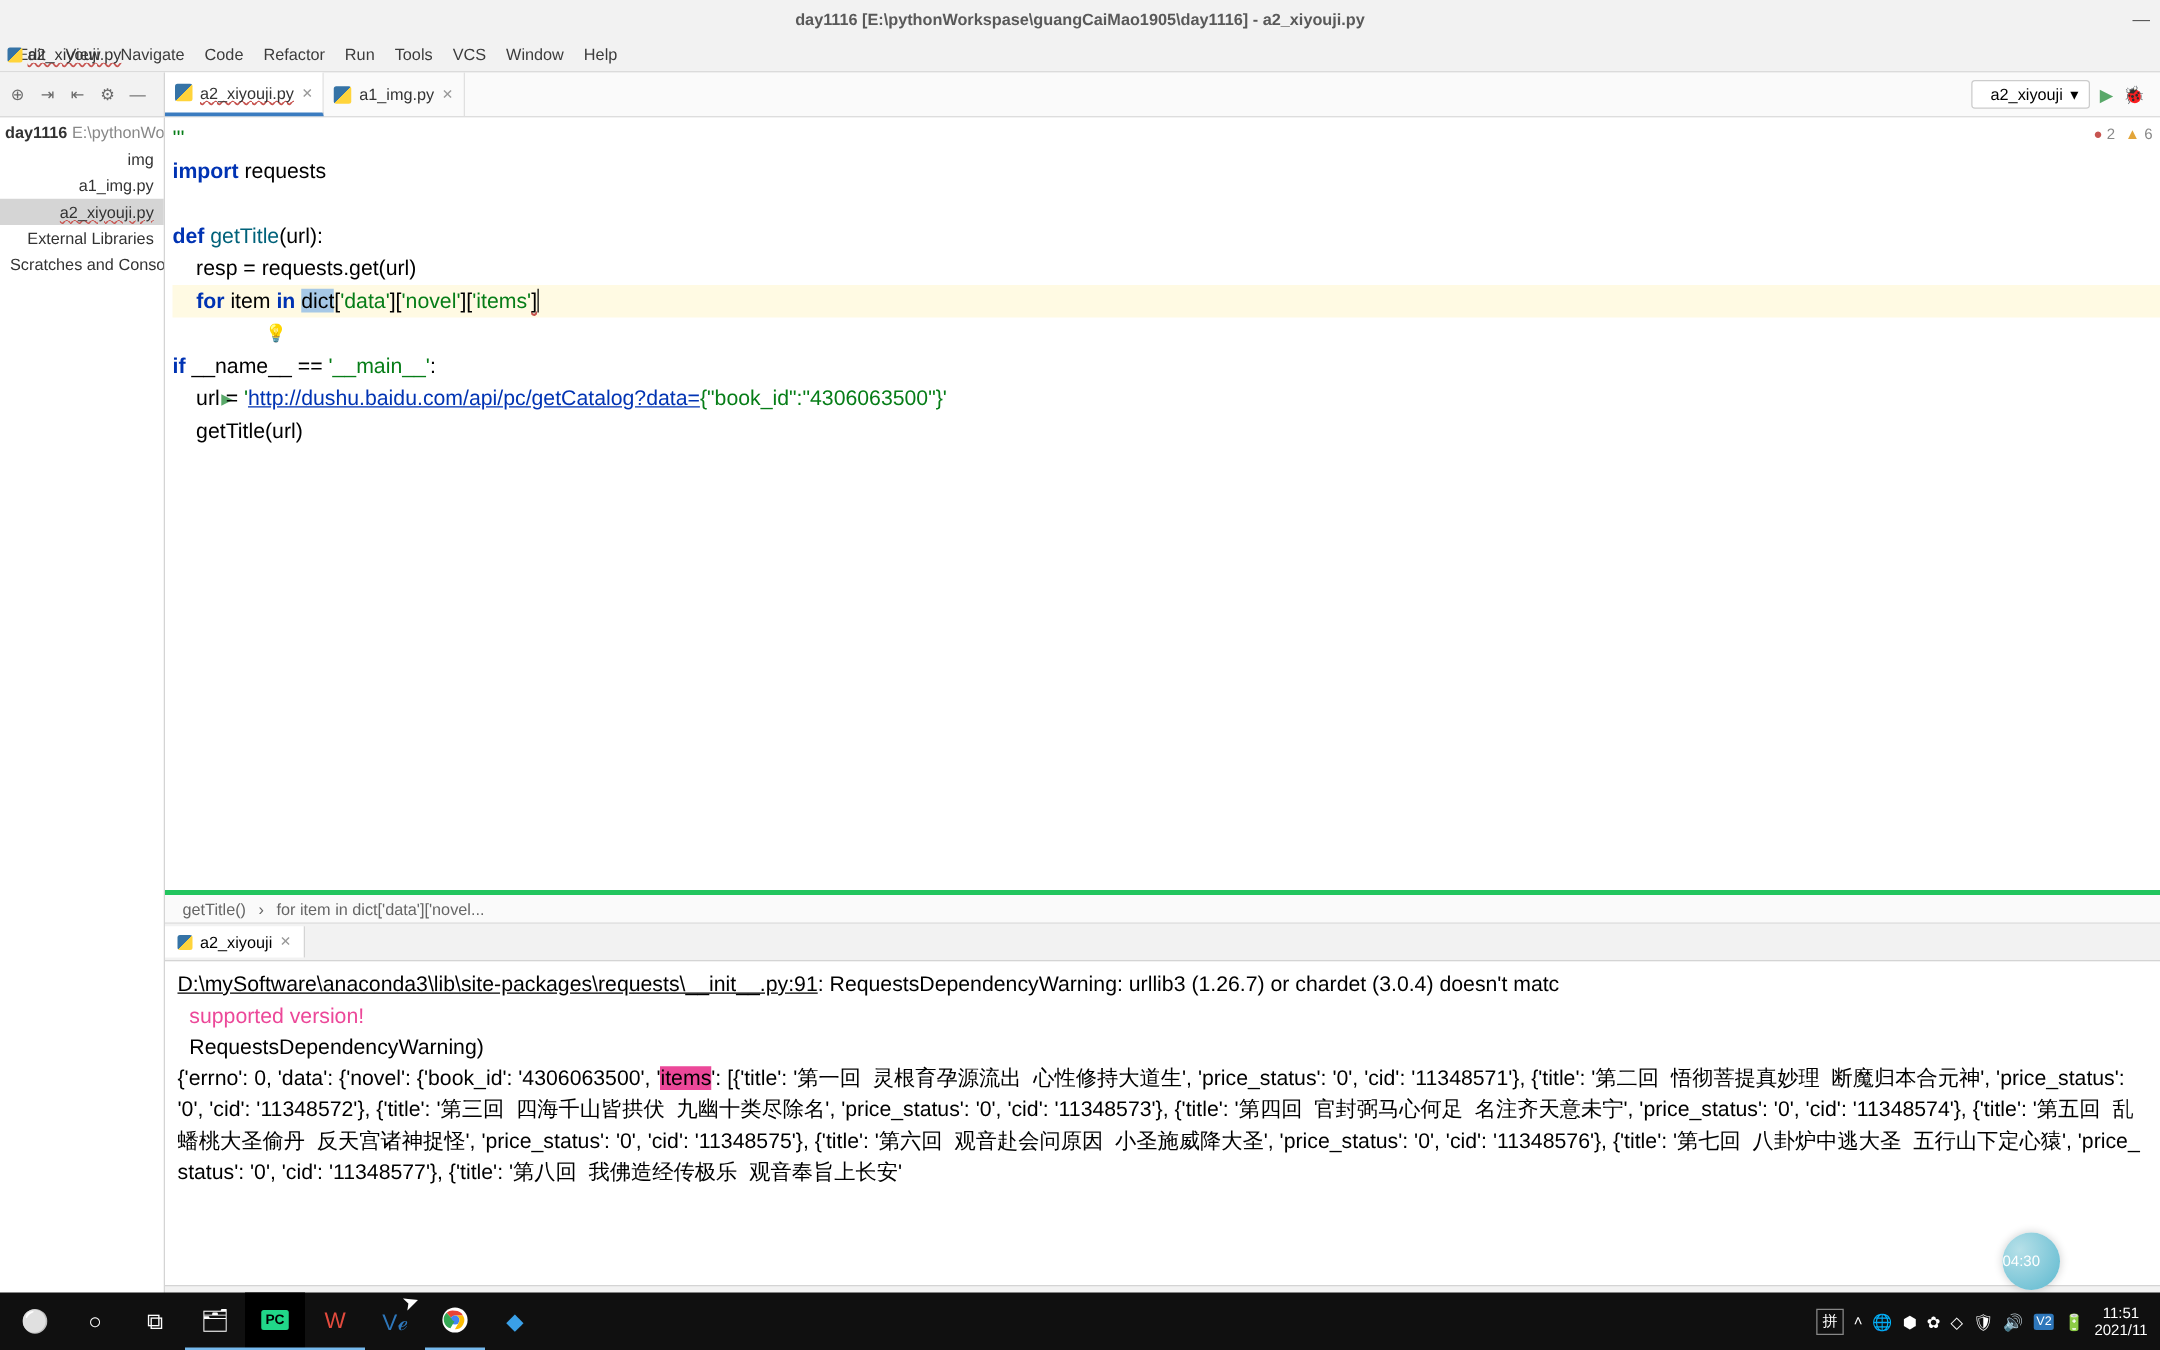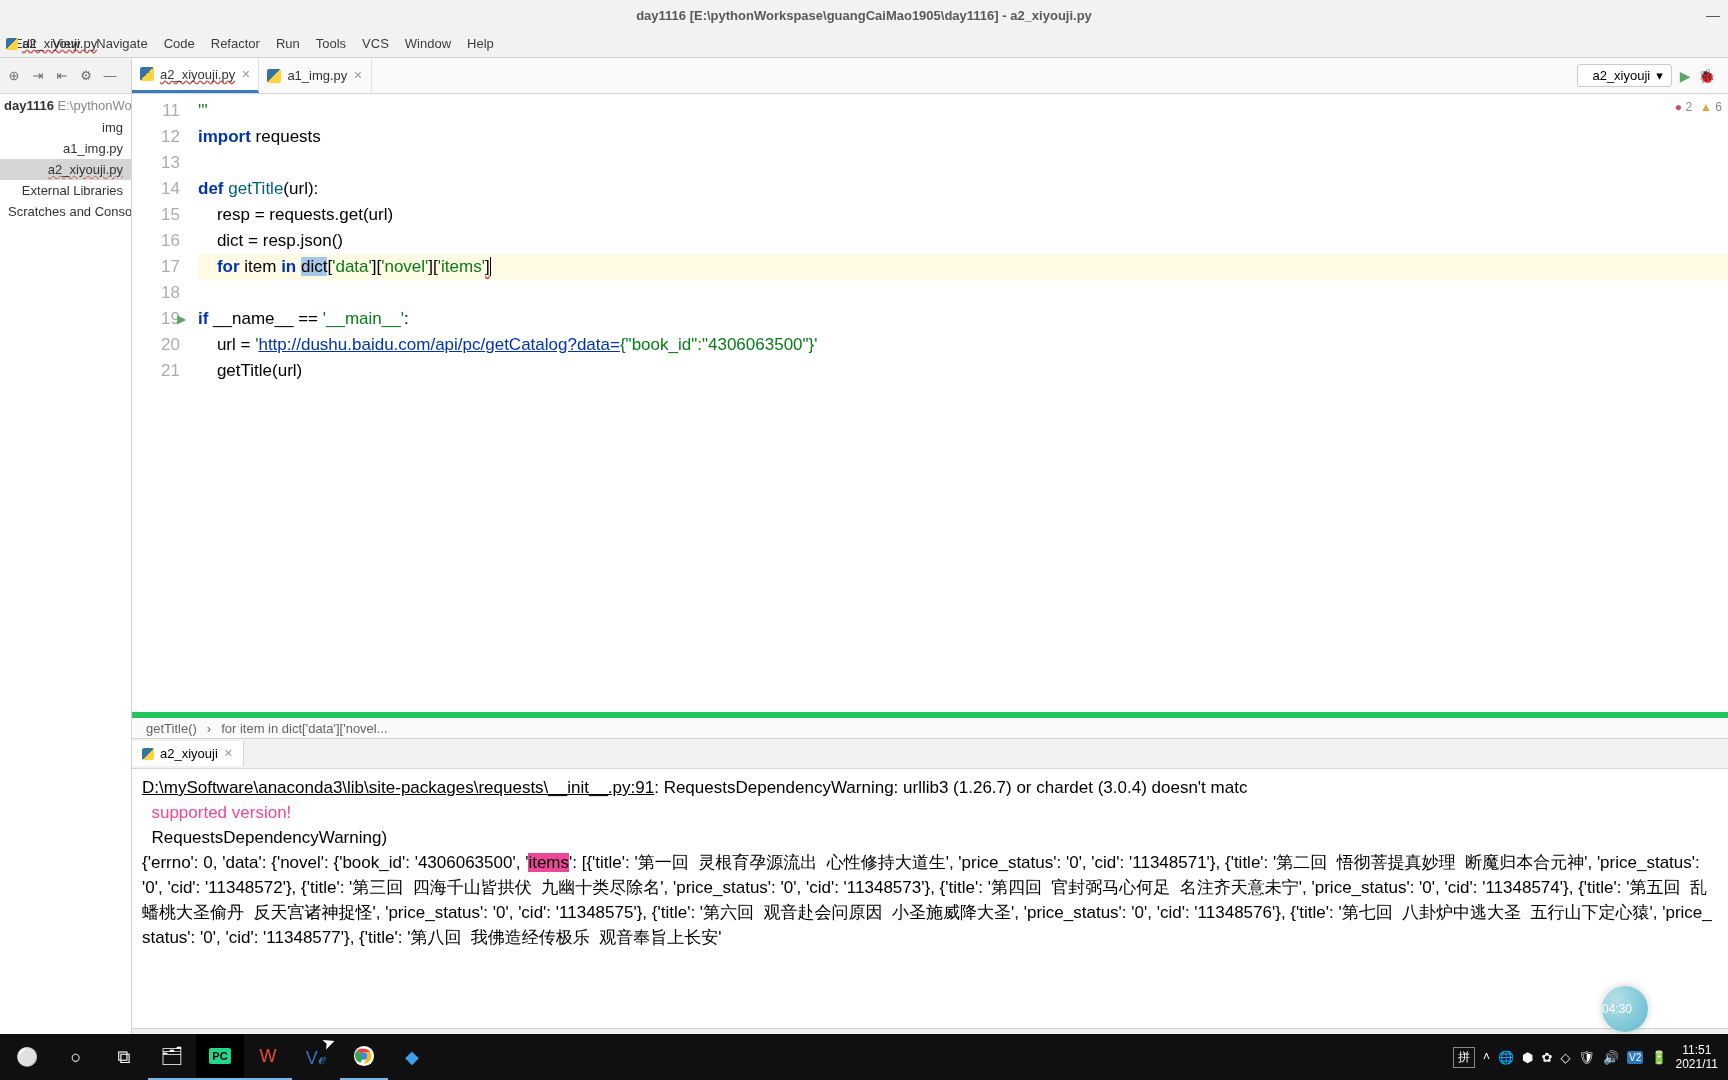--- a/index.html
+++ b/index.html
@@ -60,21 +60,21 @@
 
 .kw { color: #0033b3; font-weight: bold; }
 .fn { color: #00627a; }
 .str { color: #067d17; }
 .lnk { color: #0033b3; text-decoration: underline; }
 .hl-line { background: #fffae3; }
 .hl-sel { background: #a6c8e6; }
 .caret { border-left: 1px solid #000; }
 
 
-.breadcrumb { height: 26px; border-top: 6px solid #22c55e; background: #fafafa; display: flex; align-items: center; padding: 0 14px; font-size: 13px; color: #666; gap: 10px; text-align: center; }
+.breadcrumb { height: 26px; border-top: 4px solid #22c55e; background: #fafafa; display: flex; align-items: center; padding: 0 14px; font-size: 13px; color: #666; gap: 10px; text-align: center; }
 
 
 .run-panel { height: 290px; border-top: 1px solid #d4d4d4; background: #fff; display: flex; flex-direction: column; }
 .run-tab-row { height: 30px; background: #f2f2f2; border-bottom: 1px solid #d4d4d4; display: flex; align-items: center; }
 .run-tab { padding: 5px 10px; background: #fff; display: flex; align-items: center; gap: 6px; border-right: 1px solid #d4d4d4; }
 .run-tab-close { color: #999; font-size: 11px; }
 .console { flex: 1; overflow: hidden; font-family: "JetBrains Mono","Consolas",monospace; font-size: 17px; line-height: 25px; padding: 6px 10px;}
 .console .cline { white-space: pre-wrap; word-break: break-all; }
 .console .link { text-decoration: underline; }
 .console .hi { background: #ec4899; }
@@ -178,44 +178,30 @@
   </div>
 
   <div class="editor">
 
     <div class="code-area">
       <div class="err-strip">
         <span><span class="err-red">●</span> <span>2</span></span>
         <span><span class="err-yel">▲</span> <span>6</span></span>
       </div>
 
-      <div class="gutter">
-        <div class="ln">11</div>
-        <div class="ln">12</div>
-        <div class="ln">13</div>
-        <div class="ln">14</div>
-        <div class="ln">15</div>
-        <div class="ln">16</div>
-        <div class="ln">17</div>
-        <div class="ln">18</div>
-        <div class="ln">19</div>
-        <div class="ln">20</div>
-        <div class="ln">21</div>
-      </div>
 
       <span class="bulb">💡</span>
       <span class="play-gutter">▶</span>
 
       <div class="code-lines">
         <div class="line"><span class="str">'''</span></div>
         <div class="line"><span class="kw">import</span><span> requests</span></div>
         <div class="line"></div>
         <div class="line"><span class="kw">def</span><span> </span><span class="fn">getTitle</span><span>(url):</span></div>
         <div class="line"><span>    resp = requests.get(url)</span></div>
-        <div class="line"><span>    dict = resp.json()</span></div>
         <div class="line hl-line"><span>    </span><span class="kw">for</span><span> item </span><span class="kw">in</span><span> </span><span class="hl-sel">dict</span><span>[</span><span class="str">'data'</span><span>][</span><span class="str">'novel'</span><span>][</span><span class="str">'items'</span><span class="wavy-red">]</span><span class="caret"></span></div>
         <div class="line"></div>
         <div class="line"><span class="kw">if</span><span> __name__ == </span><span class="str">'__main__'</span><span>:</span></div>
         <div class="line"><span>    url = </span><span class="str">'</span><span class="str lnk">http://dushu.baidu.com/api/pc/getCatalog?data=</span><span class="str">{"book_id":"4306063500"}'</span></div>
         <div class="line"><span>    getTitle(url)</span></div>
       </div>
     </div>
 
     <div class="breadcrumb">
       <span>getTitle()</span>

